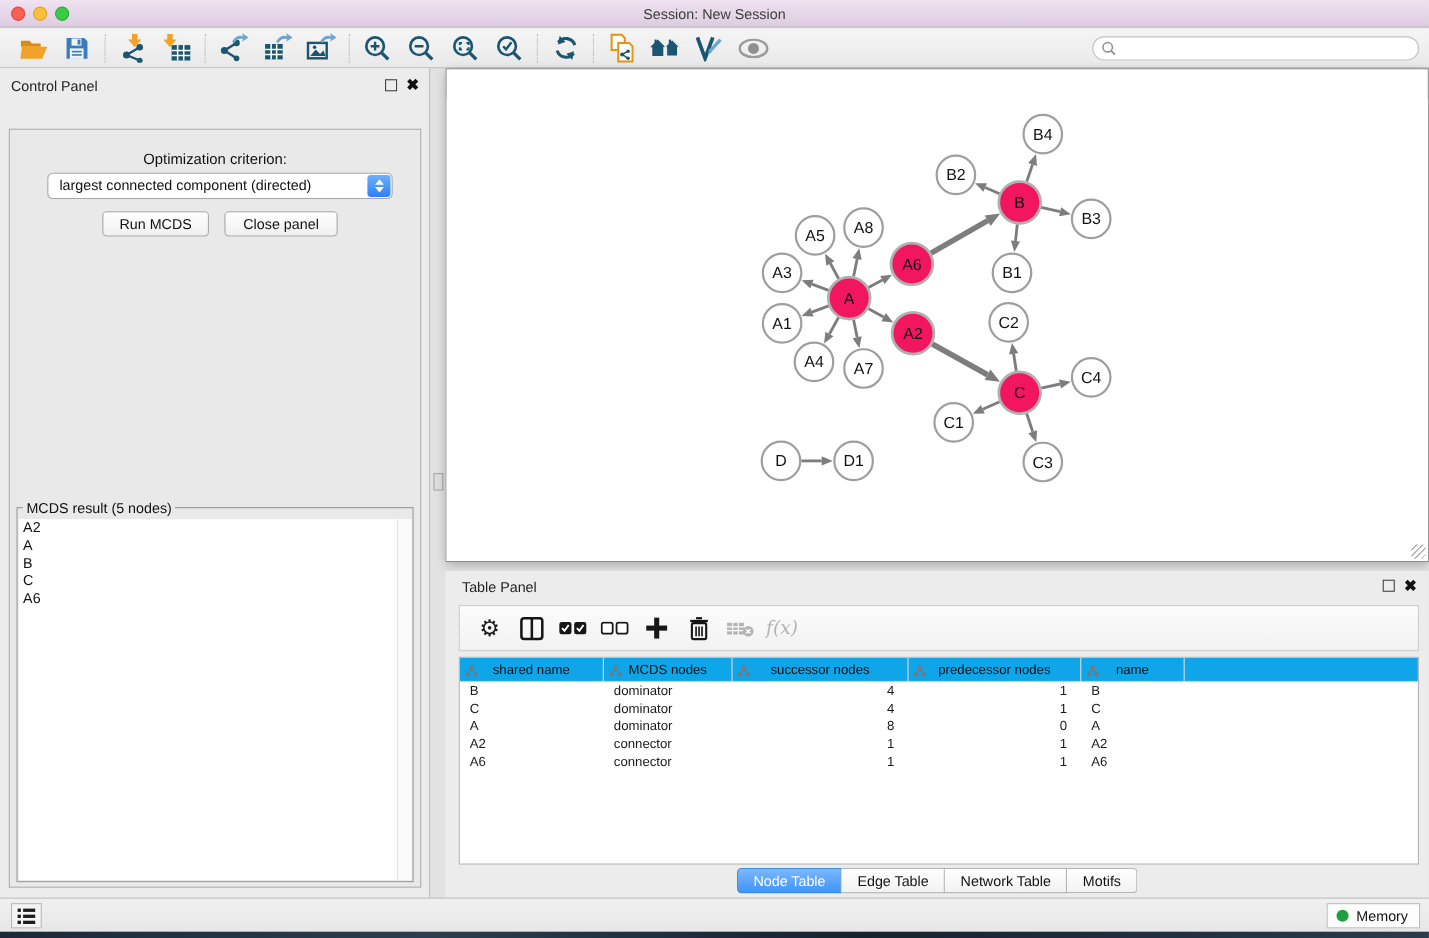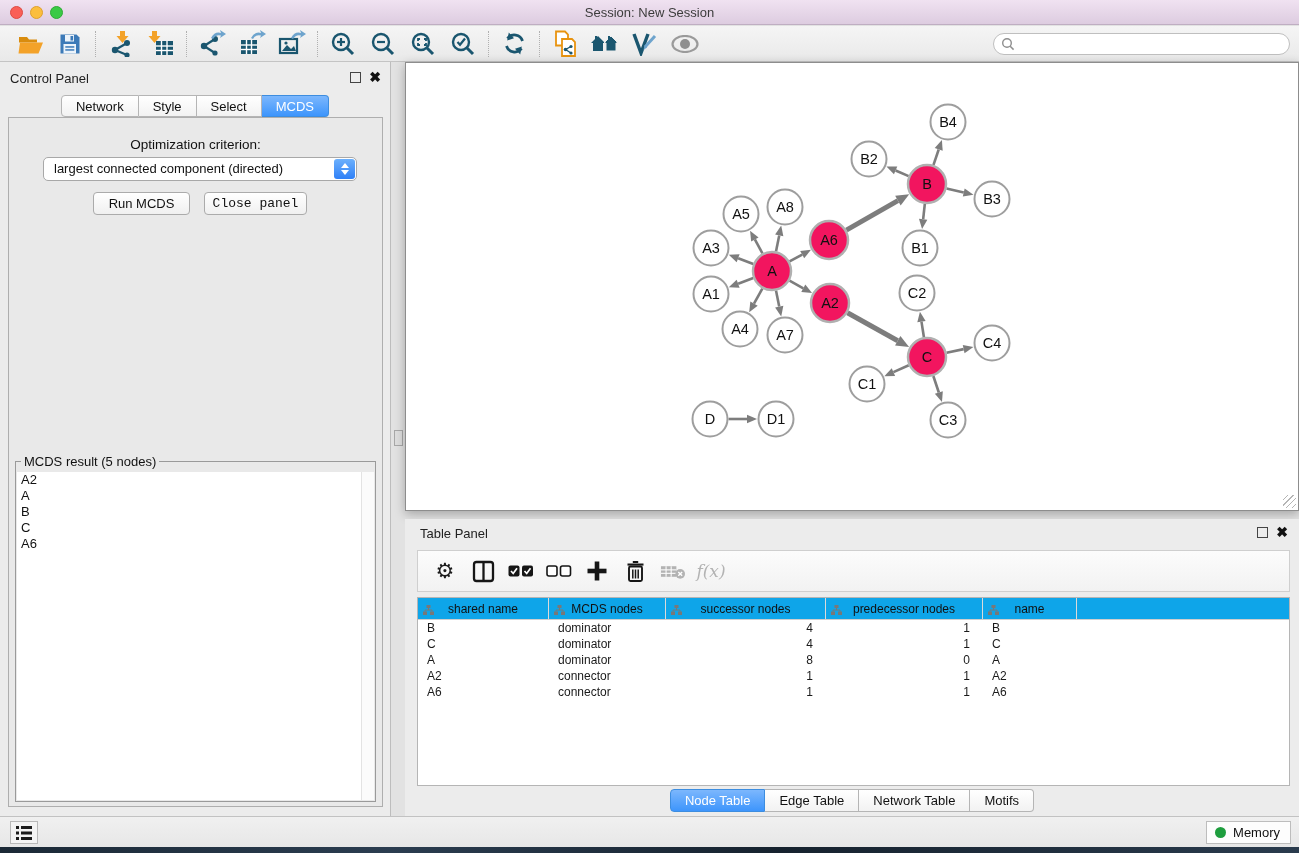--- a/index.html
+++ b/index.html
@@ -84,21 +84,21 @@
   .stepper i { display:block; width:0; height:0; border-left:4px solid transparent; border-right:4px solid transparent; }
   .stepper .up { border-bottom:5px solid #fff; margin-bottom:2px; }
   .stepper .dn { border-top:5px solid #fff; }
   .cp-btn {
     position:absolute; top:74px; height:23px;
     background:linear-gradient(#ffffff,#f0f0f0);
     border:1px solid #ababab; border-radius:4px;
     font-size:13px; color:#111; font-family:"Liberation Sans",sans-serif;
   }
   .btn-run   { left:84px;  width:97px; }
-  .btn-close { left:195px; width:103px;font-family:Liberation Mono, monospace; }
+  .btn-close { left:195px; width:103px; }
 
   .mcds-fieldset {
     position:absolute; left:6px; top:336px; width:361px; height:348px;
     border:1px solid #9a9a9a; background:transparent;
   }
   .mcds-fieldset legend { font-size:13px; color:#111; margin-left:5px; padding:0 3px; }
   .mcds-list {
     position:absolute; left:1px; right:1px; top:3px; bottom:1px;
     background:#fff; overflow:hidden;
   }
@@ -343,26 +343,20 @@
       <line x1="9.2" y1="9.2" x2="12.6" y2="12.6" stroke="#8e8e8e" stroke-width="1.5"></line>
     </svg>
     <input type="text" placeholder="" style="">
   </div>
 </div>
 
 <div class="control-panel">
   <div class="panel-header-text">Control Panel</div>
   <span class="win-float"></span>
   <span class="win-close">✖</span>
-  <div class="cp-tabs">
-      <div class="tab">Network</div>
-      <div class="tab">Style</div>
-      <div class="tab">Select</div>
-      <div class="tab active">MCDS</div>
-    </div>
   <div class="cp-content">
     <div class="opt-label">Optimization criterion:</div>
     <div class="dropdown">
       <span>largest connected component (directed)</span>
       <span class="stepper">
           <i class="up"></i>
           <i class="dn"></i>
         </span>
     </div>
     <button class="cp-btn btn-run">Run MCDS</button>

